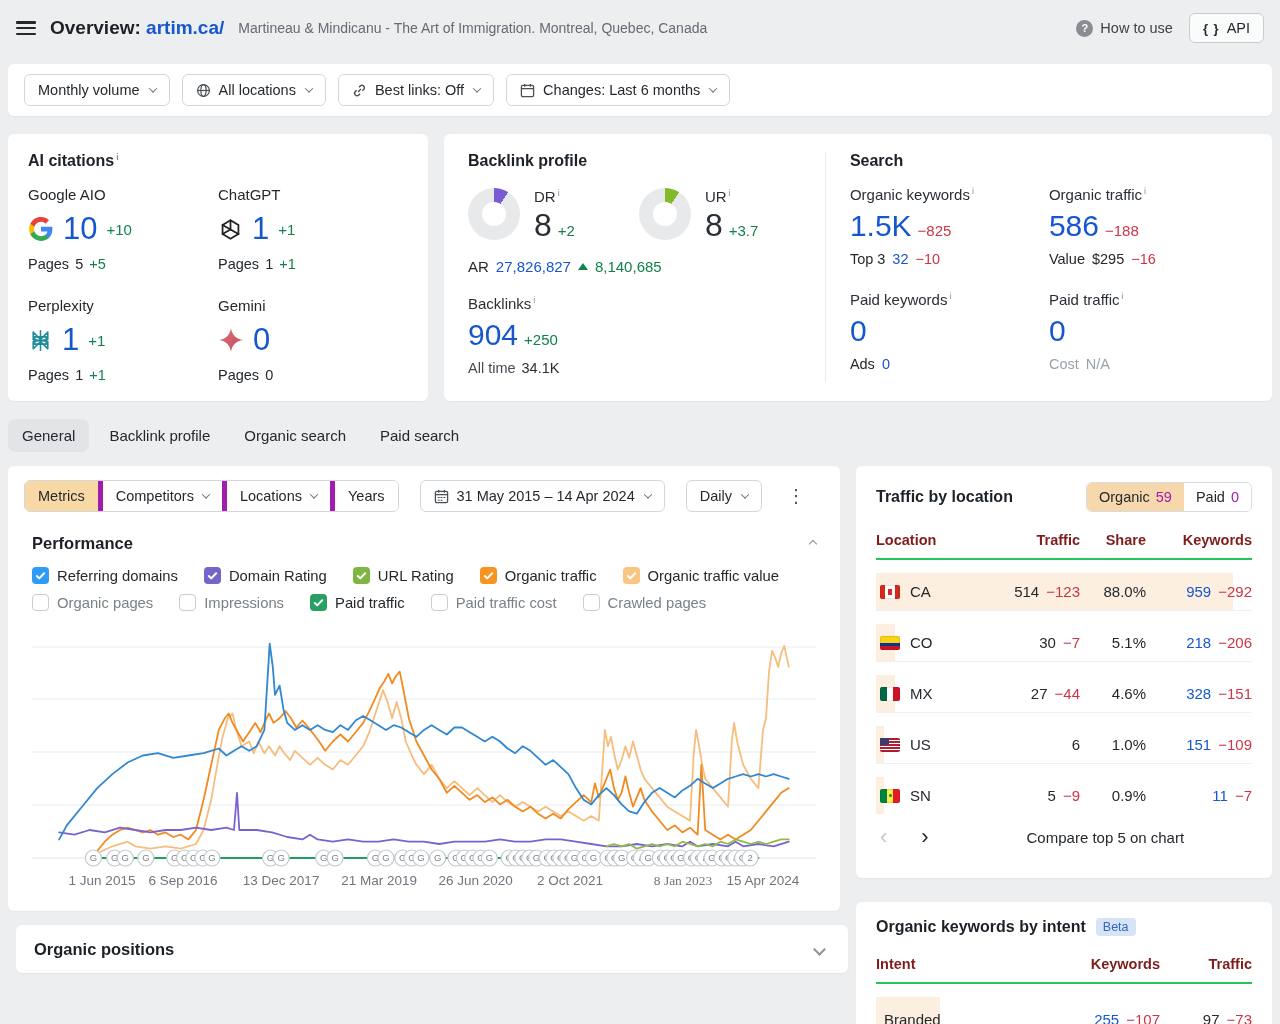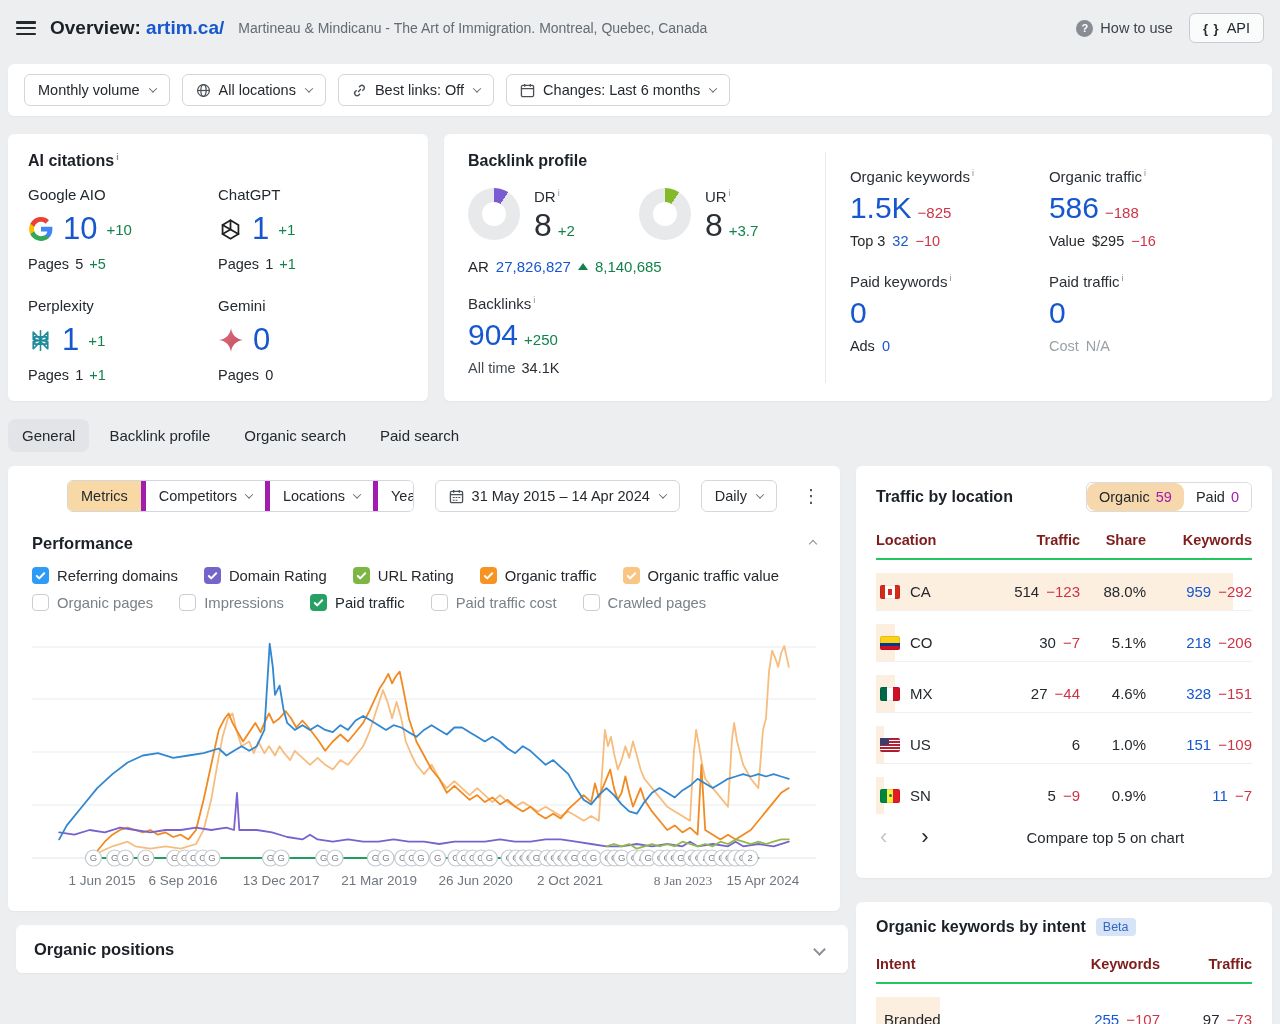--- a/index.html
+++ b/index.html
@@ -76,21 +76,21 @@
 
   
   .tabs { display:flex; gap:6px; margin:18px 8px 14px; align-items:center; }
   .tab { padding:8px 14px; font-size:15px; color:#24292e; border-radius:8px; cursor:pointer; }
   .tab.active { background:#e2e4e7; font-weight:400; }
 
   
   .main-row { display:flex; gap:16px; margin:0 8px; align-items:flex-start; }
   .left-col { width:832px; }
   .chart-card { padding:14px 16px 10px; }
-  .toolbar { display:flex; align-items:center; gap:21px;margin-left:43px; }
+  .toolbar { display:flex; align-items:center; gap:21px; }
   .seg-group { display:flex; border:1px solid #d3d7db; border-radius:6px; overflow:hidden; }
   .seg { padding:7px 13px; display:flex; align-items:center; gap:7px; cursor:pointer; border-left:5px solid #a21caf; background:#fff; }
   .seg:first-child { border-left:none; }
   .seg.active { background:#f8d9a6; }
   .kebab { font-size:18px; color:#4a5056; padding:0 4px; cursor:pointer; letter-spacing:0; line-height:1; }
   .perf-head { display:flex; justify-content:space-between; align-items:center; margin:22px 8px 14px 8px; }
   .perf-title { font-size:16.5px; font-weight:700; color:#1c2127; }
   .checks { display:flex; gap:26px; margin:0 8px 10px; flex-wrap:nowrap; }
   .check-item { display:flex; align-items:center; gap:8px; cursor:pointer; white-space:nowrap; font-size:14.8px; }
   .cbox { width:17px; height:17px; border-radius:4px; display:flex; align-items:center; justify-content:center; flex:0 0 auto; }
@@ -102,21 +102,21 @@
   .chart-wrap svg.plot { position:absolute; left:0; top:0; }
   .xlabels { position:absolute; left:0; top:248px; width:800px; height:20px; }
   .xlabels span { position:absolute; transform:translateX(-50%); font-size:13.5px; color:#6f767d; white-space:nowrap; }
 
   
   .right-col { flex:1; }
   .loc-card { padding:16px 20px 20px; }
   .loc-head { display:flex; justify-content:space-between; align-items:center; }
   .toggle { display:flex; border:1px solid #d8dbdf; border-radius:6px; overflow:hidden; font-size:14.5px; }
   .toggle .t { padding:6px 12px; cursor:pointer; display:flex; gap:6px; background:#fff; }
-  .toggle .t.on { background:#f7d8ac;border-radius:9px; }
+  .toggle .t.on { background:#f7d8ac; }
   .toggle .cnt { color:#a21caf; }
   .grid-table { margin-top:12px; }
   .gt-head, .gt-row { display:grid; align-items:center; }
   .loc-card .gt-head, .loc-card .gt-row { grid-template-columns:1fr 96px 66px 106px; }
   .gt-head { font-weight:700; font-size:14.5px; color:#7f1d1d; padding:8px 0 10px; border-bottom:2px solid #22c55e; }
   .gt-row { padding:10px 0; border-bottom:1px solid #eef0f1; font-size:15px;margin-top:13px; }
   .gt-row:last-child { border-bottom:none; }
   .cell-r { text-align:right; display:flex; justify-content:flex-end; gap:7px; align-items:baseline; }
   .loc-cell { display:flex; align-items:center; gap:10px; padding-left:4px; }
   .flag { width:20px; height:14px; border-radius:2px; display:inline-block; box-shadow:inset 0 0 0 1px rgba(0,0,0,.09); position:relative; flex:0 0 auto; }
@@ -298,20 +298,21 @@
       <div class="two-col">
         <div>
           <div class="metric-label"><span>Backlinks</span><sup class="info">i</sup></div>
           <div class="big-blue"><span>904</span><span class="delta pos">+250</span></div>
           <div class="alltime"><span class="lbl">All time</span><span>34.1K</span></div>
         </div>
       </div>
     </div>
     <div class="divider-v"></div>
     <div class="search-col">
+      <div class="section-title">Search</div>
       <div class="search-grid">
         <div>
           <div class="metric-label"><span>Organic keywords</span><sup class="info">i</sup></div>
           <div class="big-blue"><span>1.5K</span><span class="delta neg">−825</span></div>
           <div class="sub-row">
               <span>Top 3</span>
               <span class="blue">32</span>
               <span class="neg">−10</span>
             </div>
         </div>

